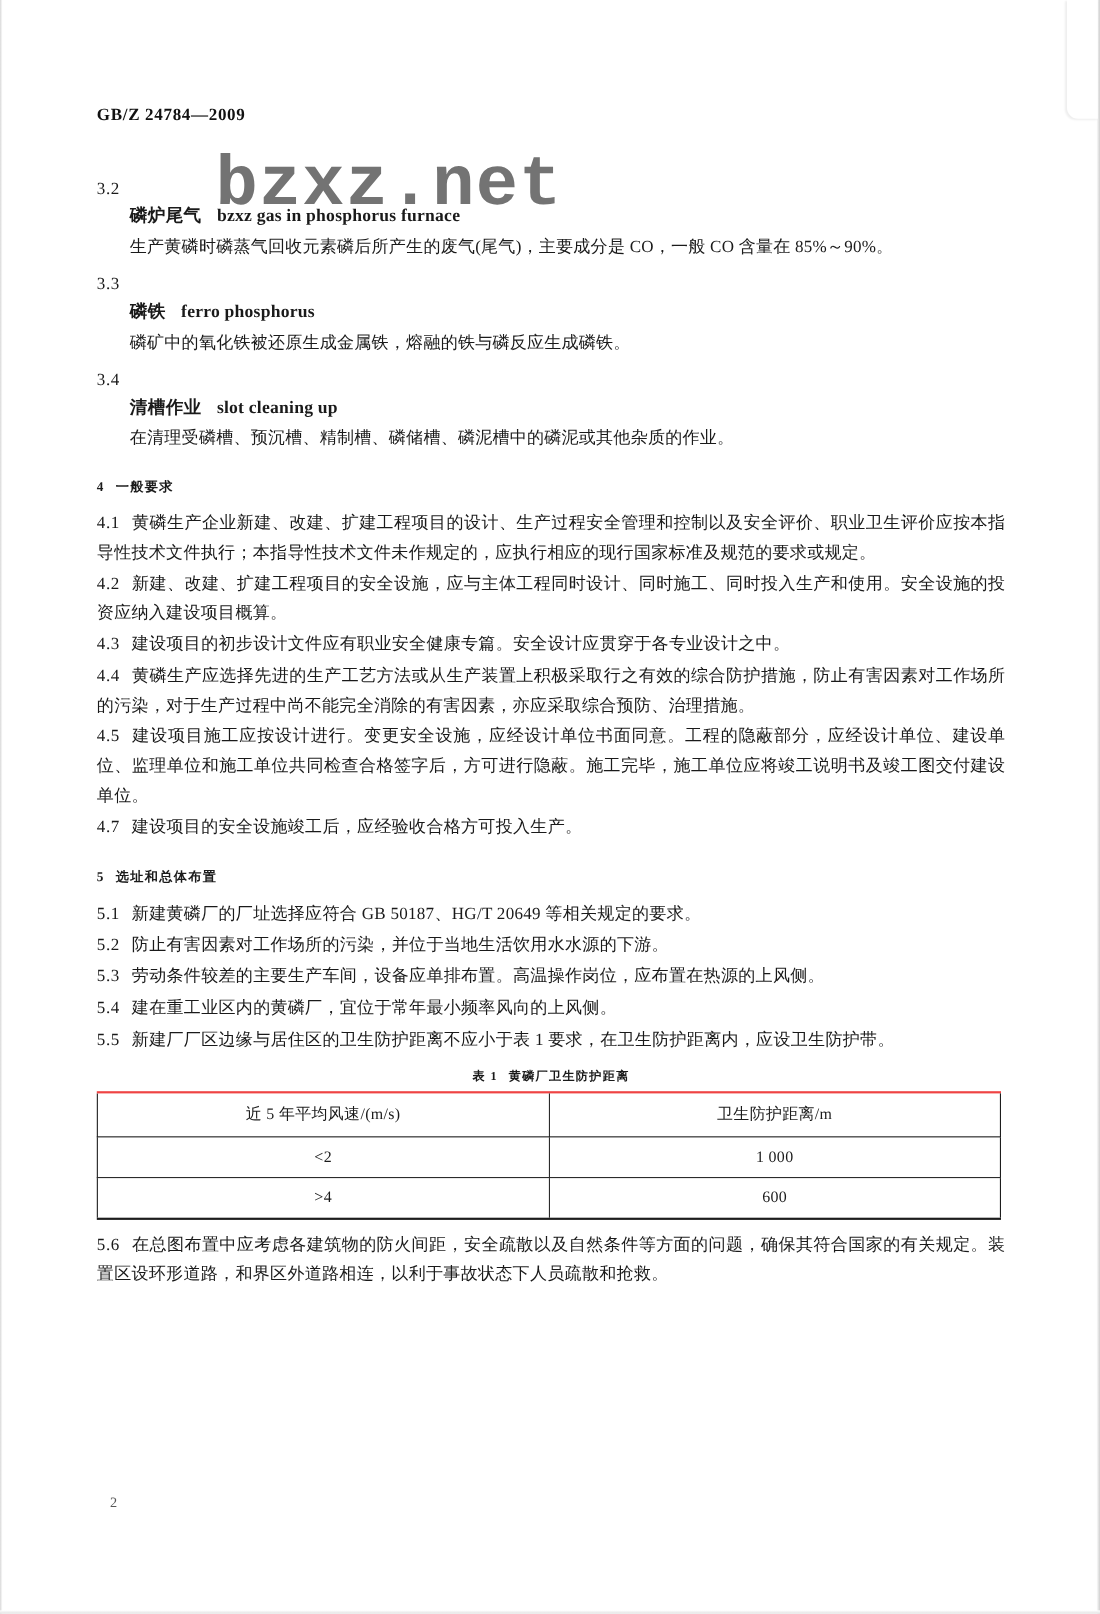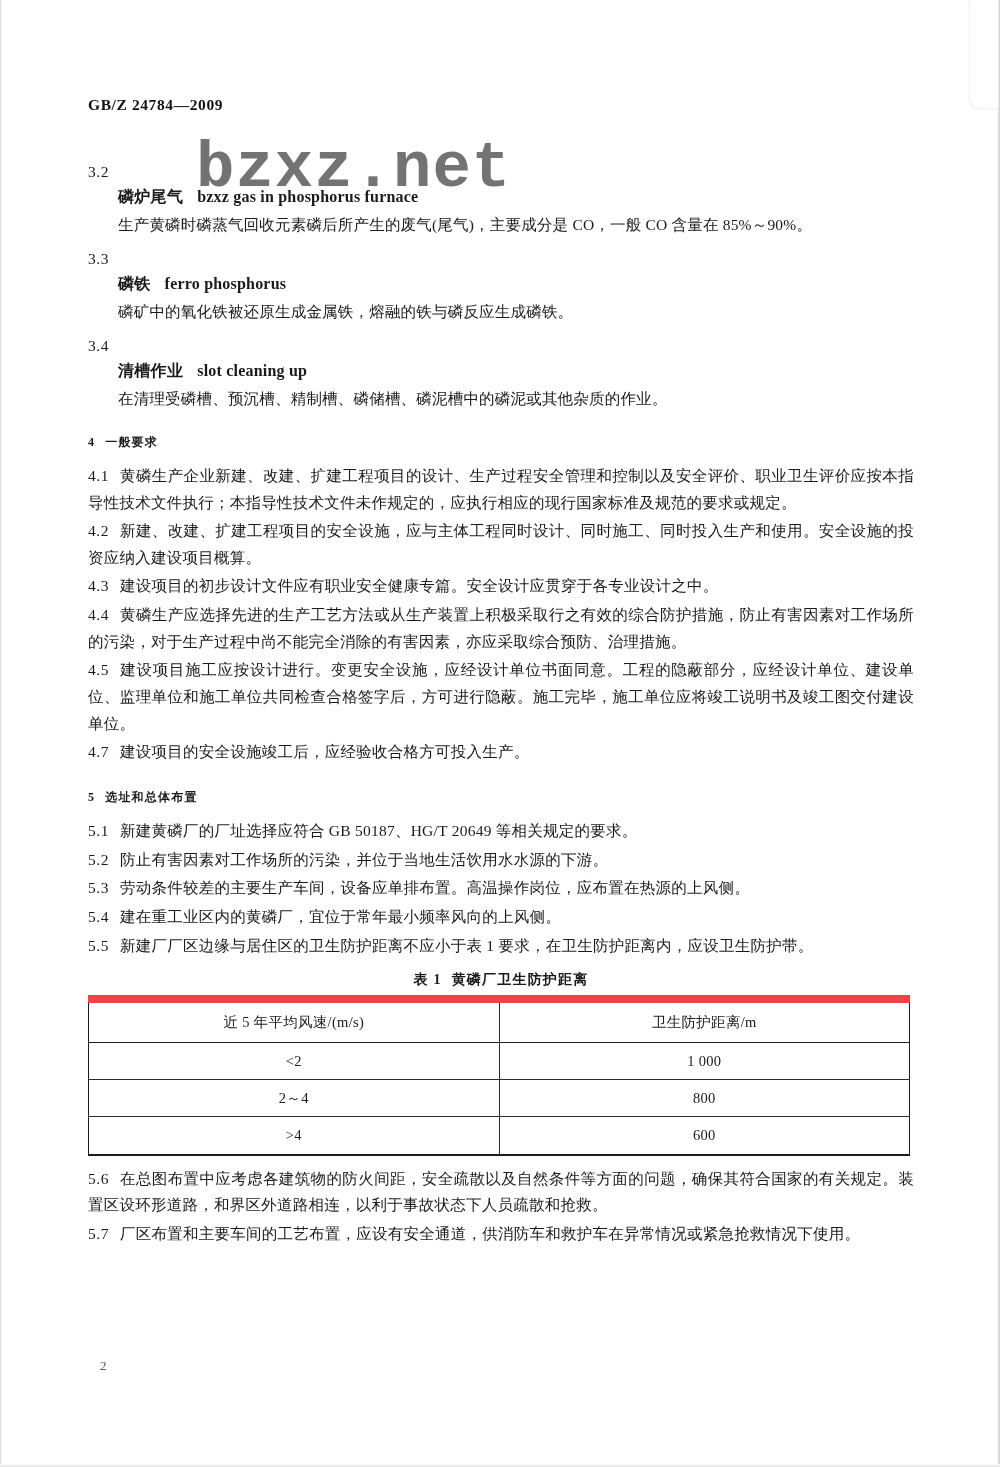--- a/index.html
+++ b/index.html
@@ -145,21 +145,21 @@
   }
   p.para .no {
     font-family: "Liberation Serif", serif;
     margin-right: 11px;
     letter-spacing: 0.5px;
   }
 
   
   .table-caption {
     text-align: center;
-    font-size: 14px;
+    font-size: 11px;
     font-weight: 700;
     letter-spacing: 1.2px;
     margin: 12px 0 6px 0;
   }
   .table-caption .cap-no {
     font-family: "Liberation Serif", serif;
     margin: 0 10px 0 0;
   }
   table.data-table {
     width: 822px;
@@ -169,21 +169,21 @@
   }
   table.data-table td, table.data-table th {
     border: 1px solid #2b2b2b;
     text-align: center;
     padding: 8px 4px;
     font-weight: 400;
     letter-spacing: 0.3px;
     line-height: 1.4;
   }
   table.data-table thead th {
-    border-top: 8px solid #ef4444;
+    border-top: 2px solid #ef4444;
     border-bottom: 1.5px solid #1d1d1d;
     padding: 9px 4px;
   }
   table.data-table tbody tr:last-child td {
     border-bottom: 2px solid #1d1d1d;
   }
   table.data-table td.left-col, table.data-table th.left-col {
     width: 50%;
     border-left: 1.5px solid #1d1d1d;
   }
@@ -267,30 +267,25 @@
             <th class="left-col">近 5 年平均风速/(m/s)</th>
             <th class="right-col">卫生防护距离/m</th>
           </tr>
         </thead>
         <tbody>
           <tr>
             <td class="left-col">&lt;2</td>
             <td class="right-col">1 000</td>
           </tr>
           <tr>
-            <td class="left-col">2～4</td>
-            <td class="right-col">800</td>
-          </tr>
-          <tr>
             <td class="left-col">&gt;4</td>
             <td class="right-col">600</td>
           </tr>
         </tbody>
       </table>
 
       <p class="para"><span class="no">5.6</span><span>在总图布置中应考虑各建筑物的防火间距，安全疏散以及自然条件等方面的问题，确保其符合国家的有关规定。装置区设环形道路，和界区外道路相连，以利于事故状态下人员疏散和抢救。</span></p>
-      <p class="para"><span class="no">5.7</span><span>厂区布置和主要车间的工艺布置，应设有安全通道，供消防车和救护车在异常情况或紧急抢救情况下使用。</span></p>
 
     </div>
 
     <div class="page-number">2</div>
   </div>
 </div>
 
 </body></html>

